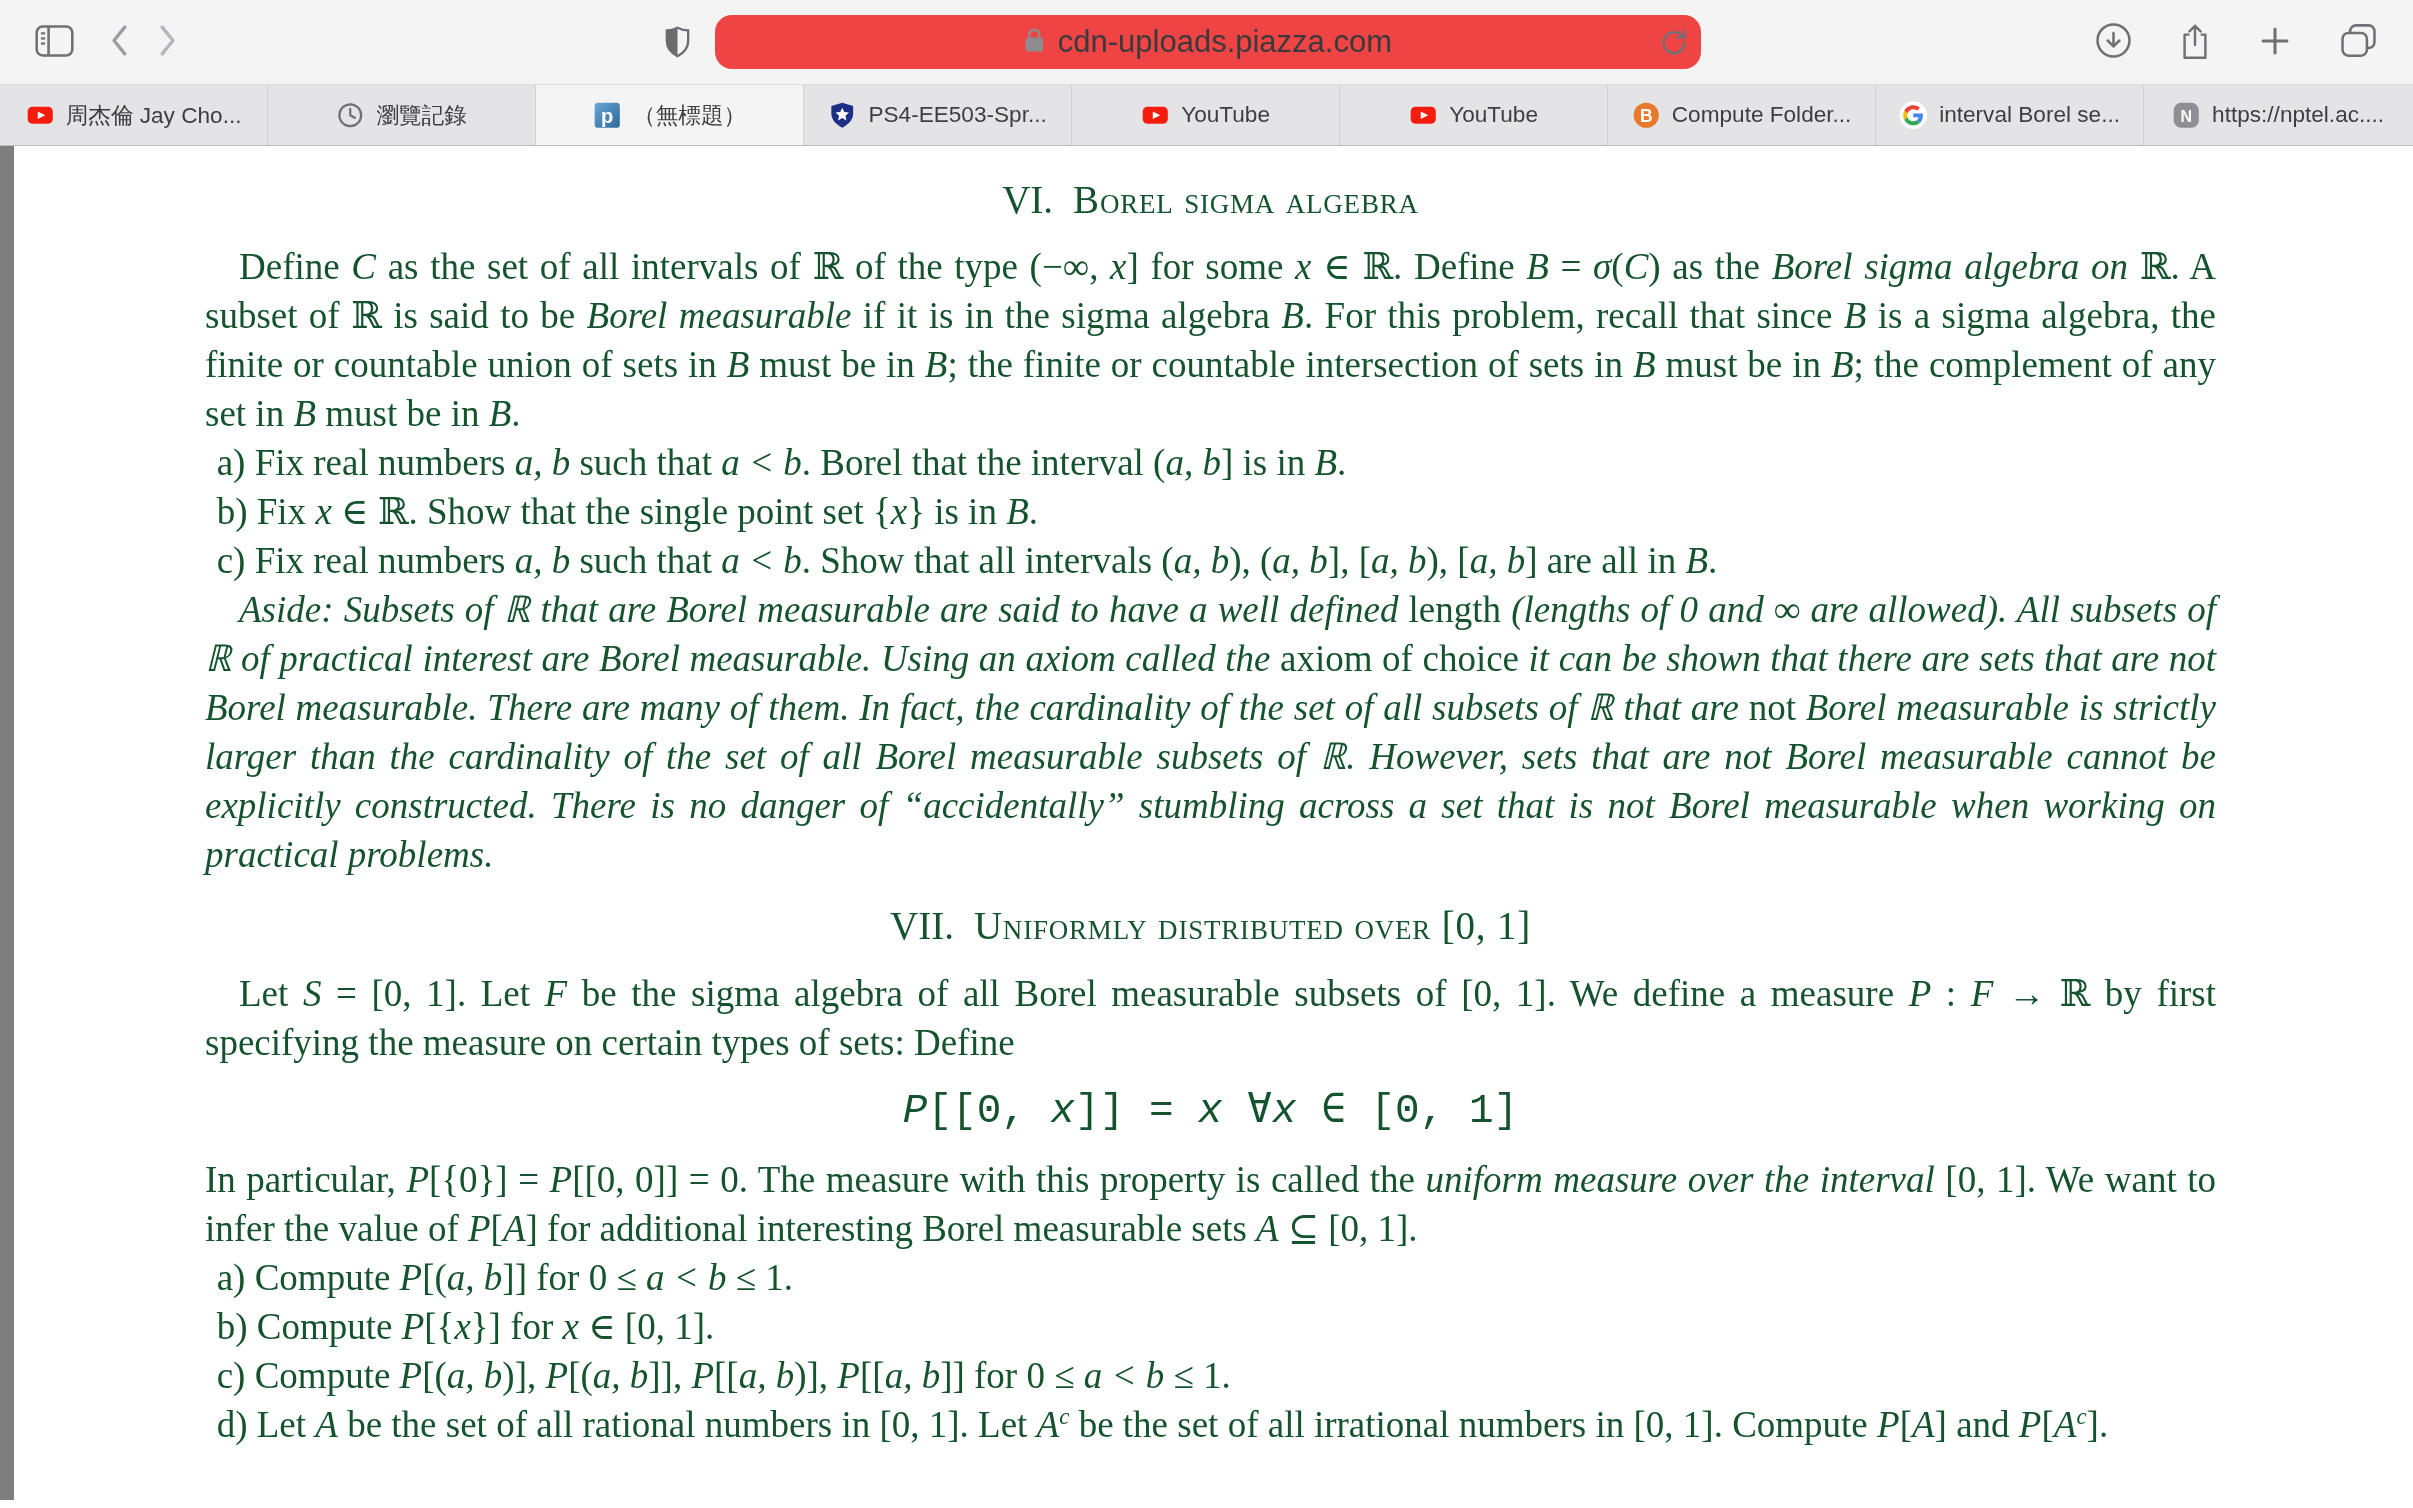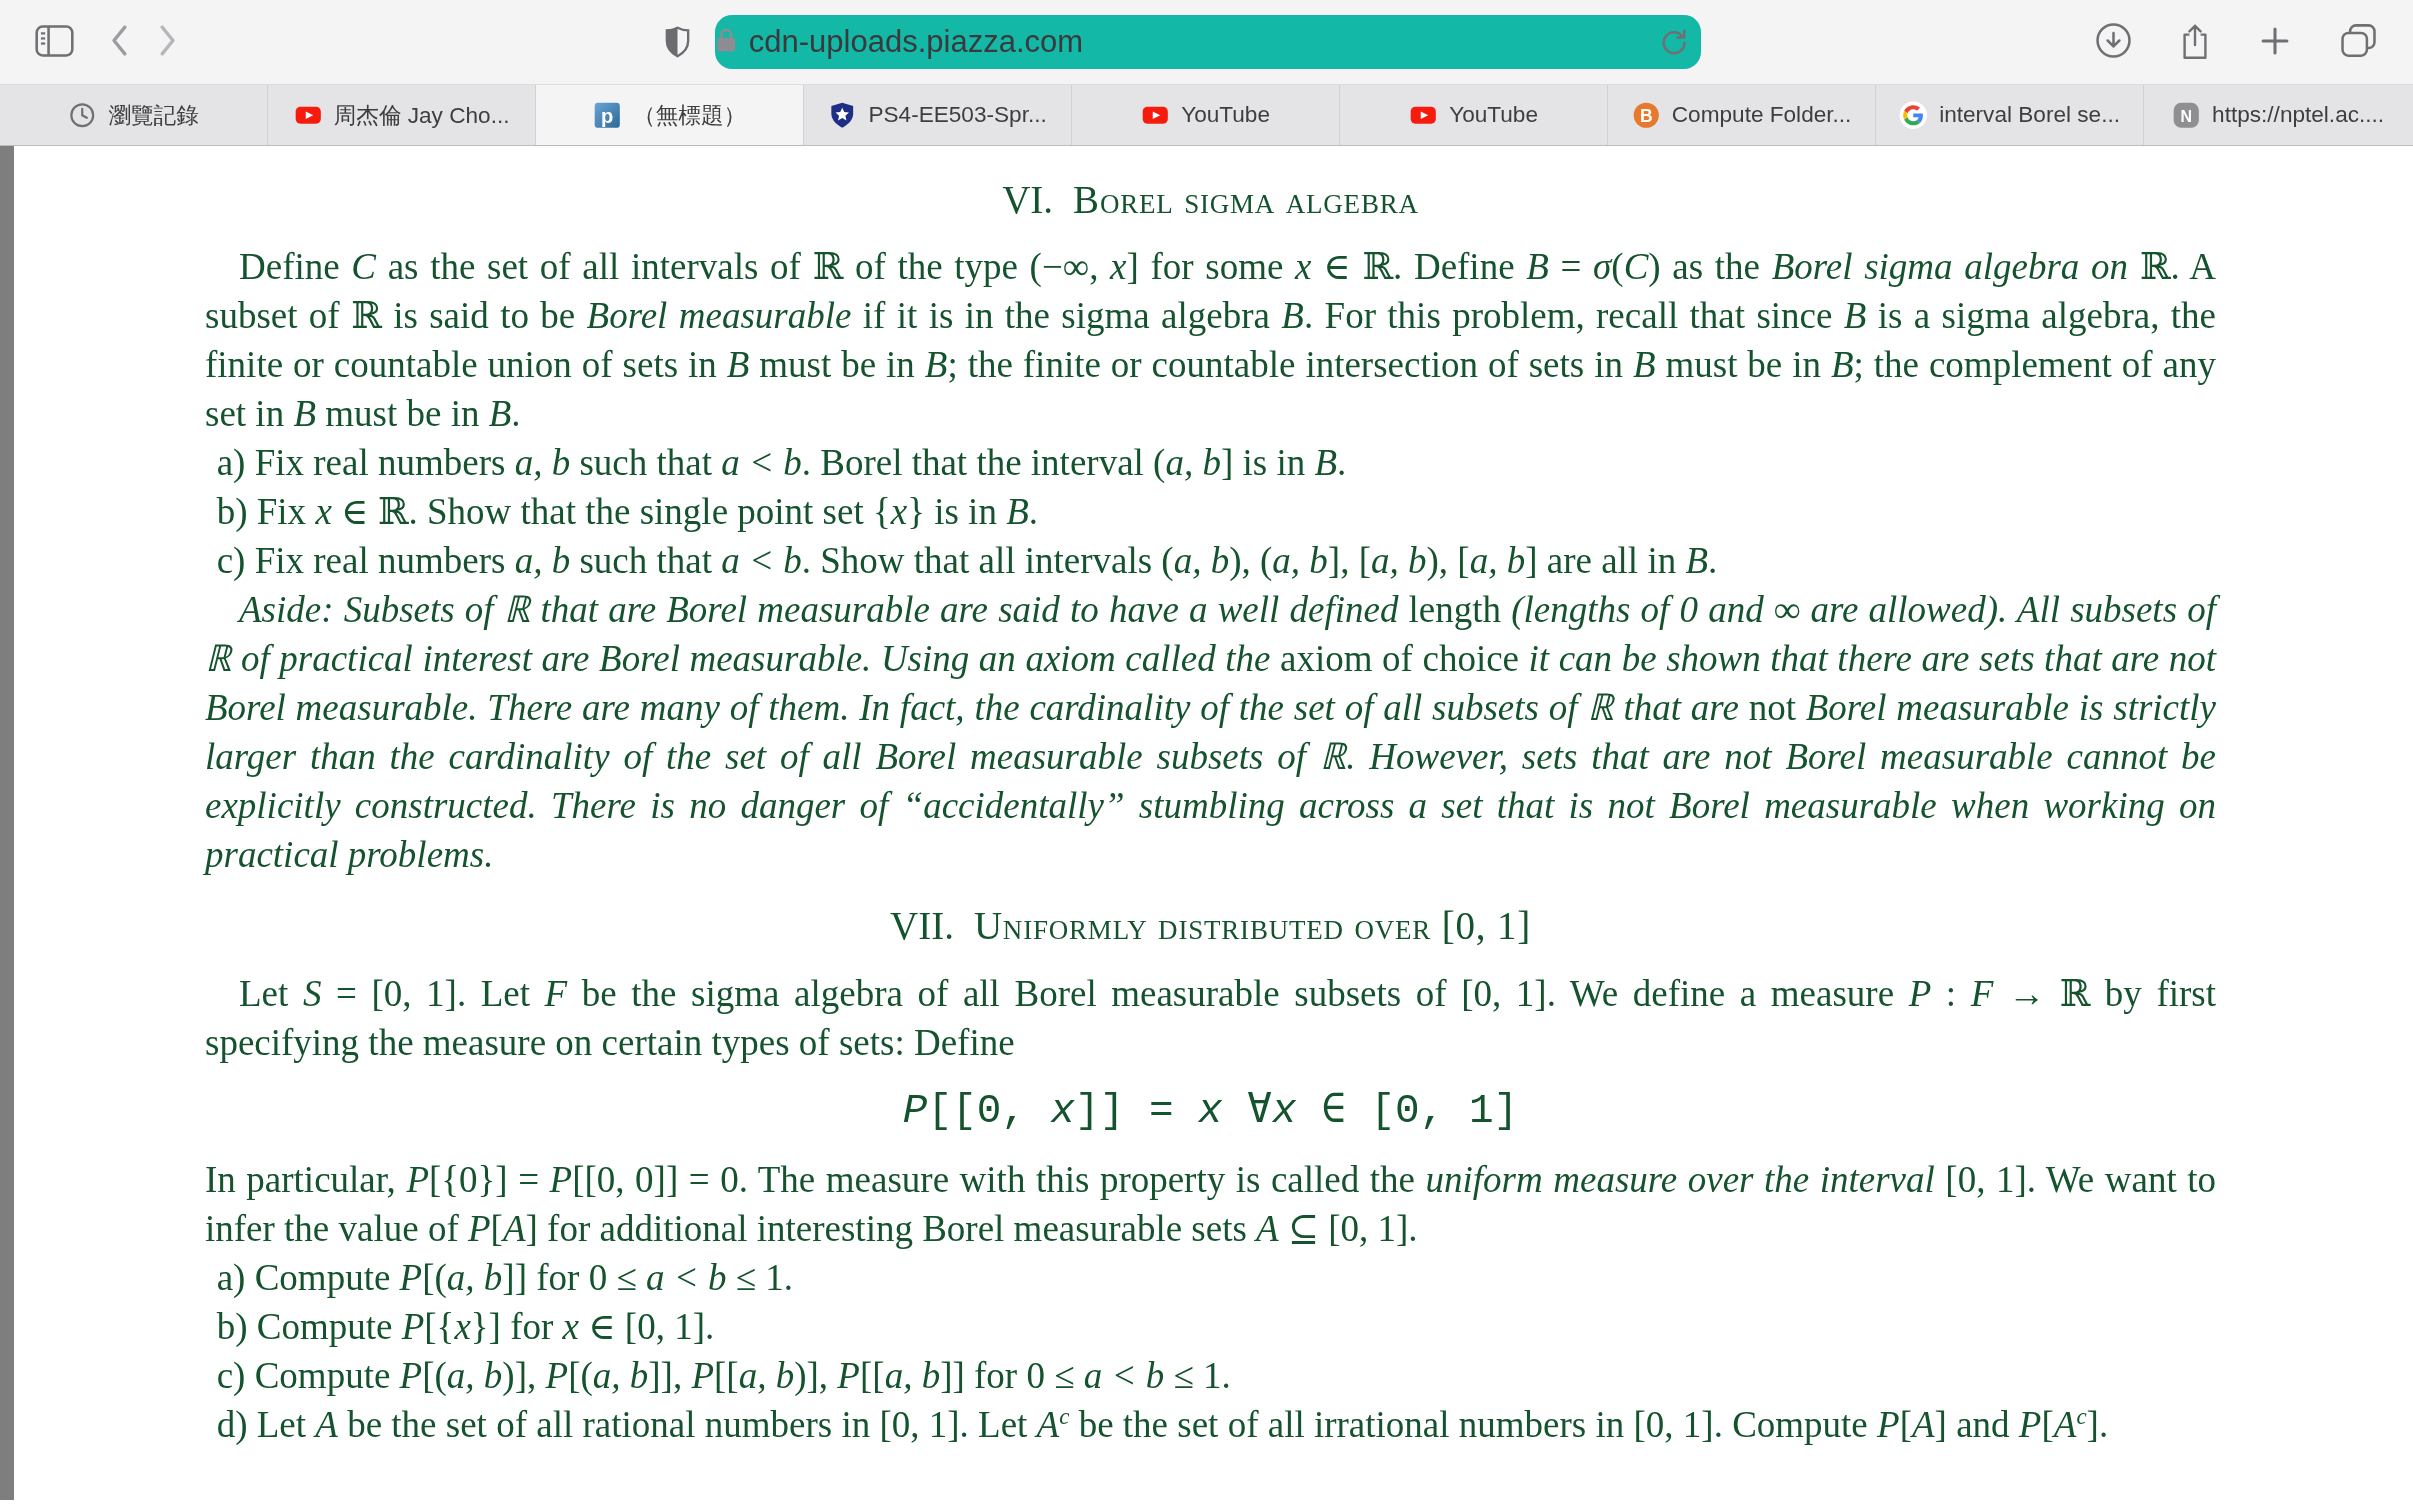--- a/index.html
+++ b/index.html
@@ -18,22 +18,22 @@
   .tbtn{background:none;border:none;padding:0;margin:0;display:flex;align-items:center;justify-content:center;cursor:default;}
   .sidebar-btn{margin-left:35px;}
   .nav-back{margin-left:35px;}
   .nav-fwd{margin-left:28.5px;}
   .toolbar-center{
     position:absolute;left:664px;top:0;height:84px;width:1037px;
     display:flex;align-items:center;
   }
   .shield-wrap{margin-right:23.5px;display:flex;align-items:center;}
   .addressbar{
-    flex:1;height:54px;background:#14b8a6;border-radius:17px;position:relative;
-    display:flex;align-items:center;justify-content:flex-start;gap:11.7px;
+    flex:1;height:54px;background:#ef4444;border-radius:17px;position:relative;
+    display:flex;align-items:center;justify-content:center;gap:11.7px;
   }
   .url-text{font-size:31px;color:#3a3a3d;}
   .reload-btn{position:absolute;right:13.4px;top:11.7px;}
   .toolbar-right{
     position:absolute;right:35px;top:0;height:84px;display:flex;align-items:center;gap:47px;
   }
 
   
   .tabbar{
     height:60px;flex:0 0 60px;background:#e4e4e6;border-top:0.8px solid #dcdcdd;
@@ -160,34 +160,34 @@
             </svg>
         </span>
       </button>
     </div>
   </div>
 
   <div class="tabbar" id="tabbar">
       <div class="tab">
     <span class="favicon">
           <svg viewBox="0 0 34 34">
+            <rect x="2" y="7" width="30" height="20" rx="5.5" fill="#f61c0d"></rect>
+            <path d="M14 12.5l9 4.5-9 4.5z" fill="#fff"></path>
+          </svg>
+        </span>
+    <span class="tab-label">周杰倫 Jay Cho...</span>
+  </div>
+      <div class="tab">
+    <span class="favicon">
+          <svg viewBox="0 0 34 34">
             <circle cx="17" cy="17" r="13" fill="none" stroke="#6f6f74" stroke-width="2.6"></circle>
             <path d="M17 9.5V17l5.5 3" fill="none" stroke="#6f6f74" stroke-width="2.6" stroke-linecap="round"></path>
           </svg>
         </span>
     <span class="tab-label">瀏覽記錄</span>
-  </div>
-      <div class="tab">
-    <span class="favicon">
-          <svg viewBox="0 0 34 34">
-            <rect x="2" y="7" width="30" height="20" rx="5.5" fill="#f61c0d"></rect>
-            <path d="M14 12.5l9 4.5-9 4.5z" fill="#fff"></path>
-          </svg>
-        </span>
-    <span class="tab-label">周杰倫 Jay Cho...</span>
   </div>
       <div class="tab active">
     <span class="favicon">
           <svg viewBox="0 0 34 34" style="font-size:27px">
             <defs>
               <linearGradient id="pzg" x1="0" y1="0" x2="1" y2="1">
                 <stop offset="0" stop-color="#6aa6d4"></stop>
                 <stop offset="1" stop-color="#2c6799"></stop>
               </linearGradient>
             </defs>

